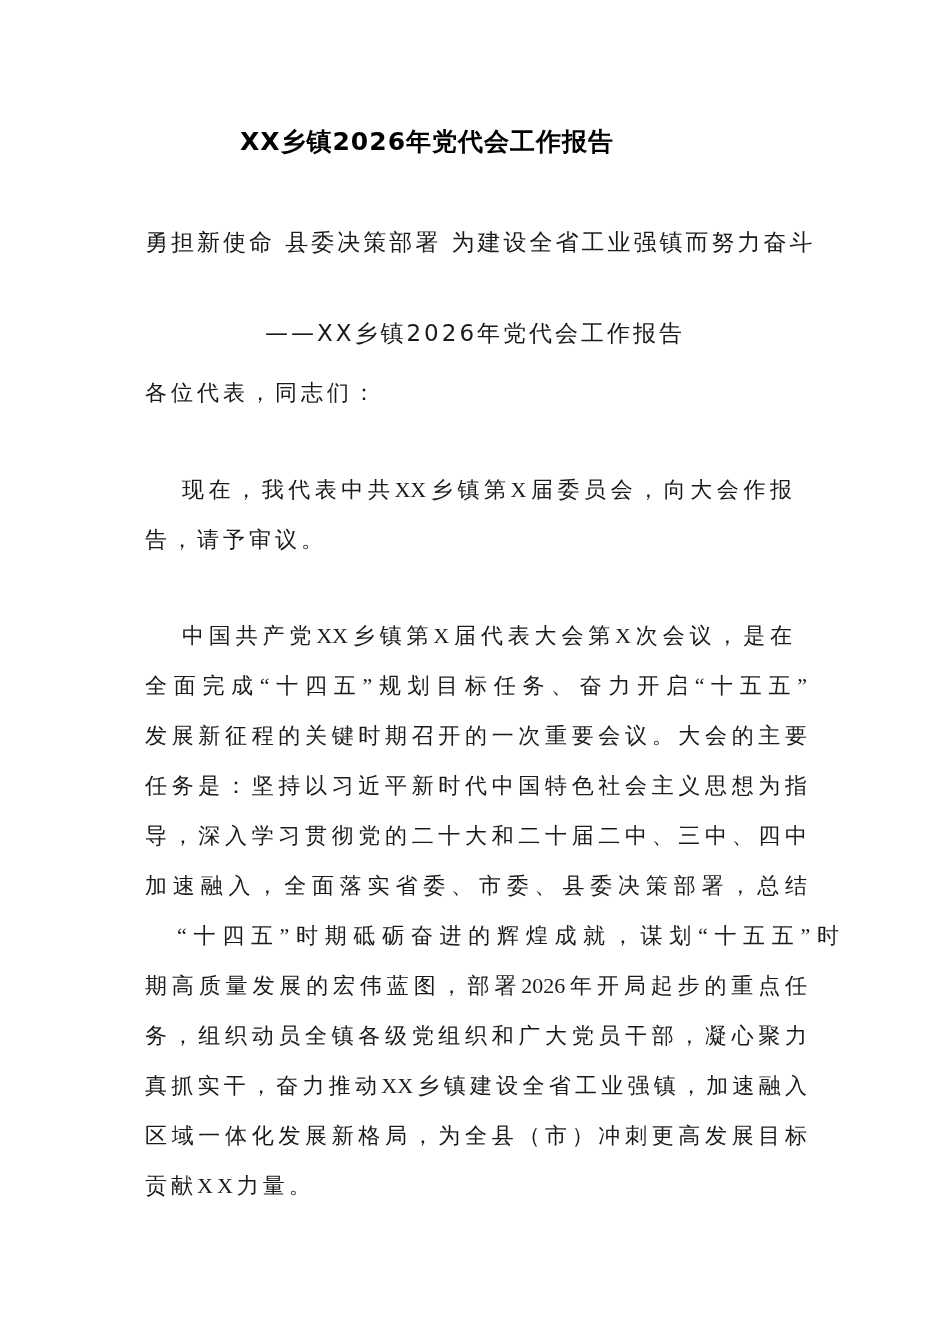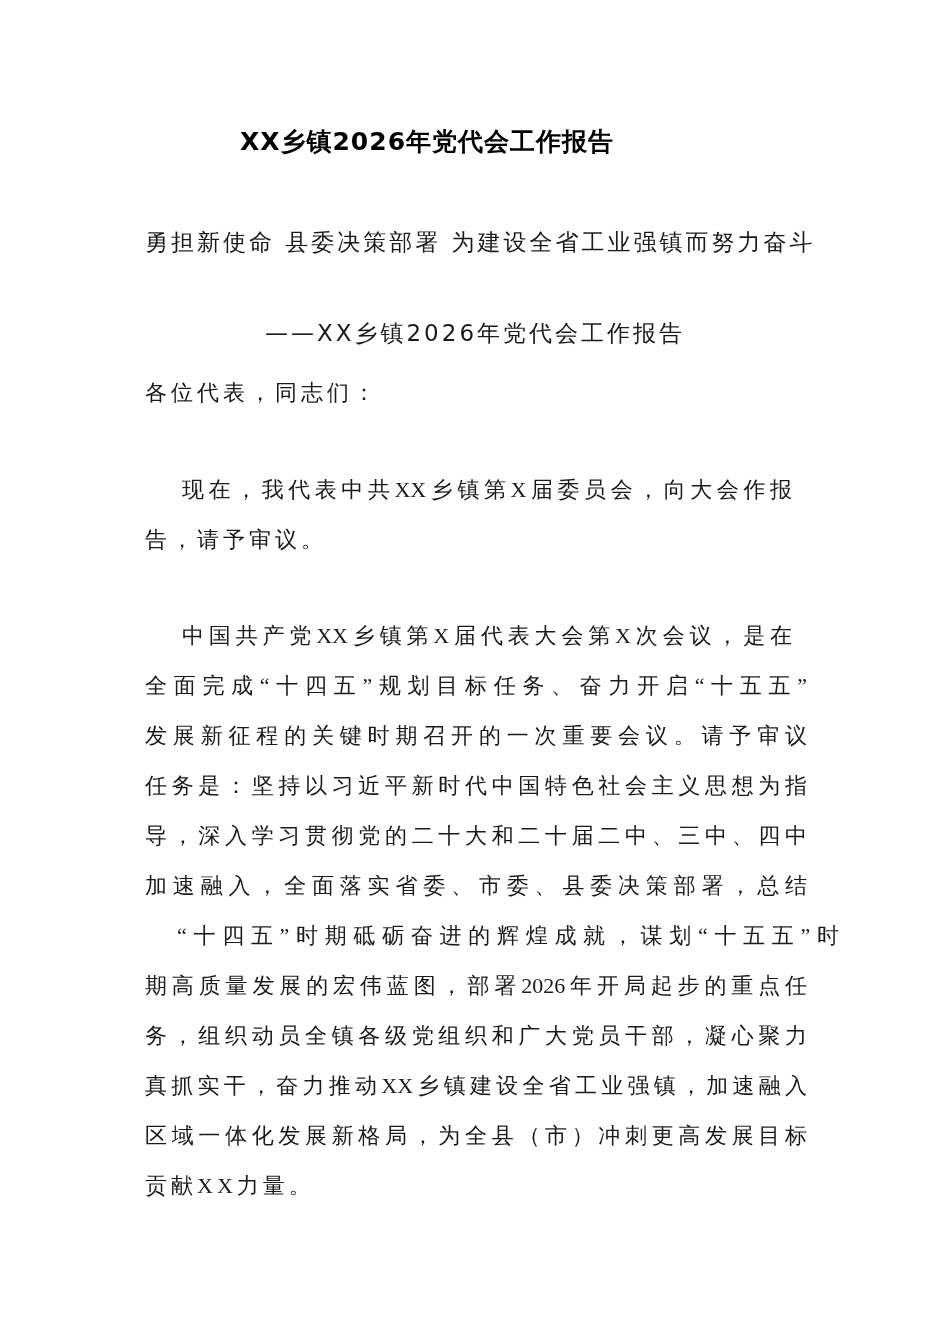--- a/index.html
+++ b/index.html
@@ -76,21 +76,21 @@
   <div class="subtitle" style="top:226px;">勇担新使命 县委决策部署 为建设全省工业强镇而努力奋斗</div>
   <div class="subtitle" style="top:274px;margin-top:43px;">——XX乡镇2026年党代会工作报告</div>
 
   <div class="line last" style="top:377px;">各位代表，同志们：</div>
 
   <div class="line indent" style="top:474px;">现在，我代表中共XX乡镇第X届委员会，向大会作报</div>
   <div class="line last" style="top:524px;">告，请予审议。</div>
 
   <div class="line indent" style="top:620px;">中国共产党XX乡镇第X届代表大会第X次会议，是在</div>
   <div class="line" style="top:670px;">全面完成“十四五”规划目标任务、奋力开启“十五五”</div>
-  <div class="line" style="top:720px;">发展新征程的关键时期召开的一次重要会议。请予审议</div>
+  <div class="line" style="top:720px;">发展新征程的关键时期召开的一次重要会议。大会的主要</div>
   <div class="line" style="top:820px;">导，深入学习贯彻党的二十大和二十届二中、三中、四中</div>
   <div class="line" style="top:770px;">任务是：坚持以习近平新时代中国特色社会主义思想为指</div>
   <div class="line" style="top:870px;">加速融入，全面落实省委、市委、县委决策部署，总结</div>
   <div class="line" style="top:920px;margin-left:32px;">“十四五”时期砥砺奋进的辉煌成就，谋划“十五五”时</div>
   <div class="line" style="top:970px;">期高质量发展的宏伟蓝图，部署2026年开局起步的重点任</div>
   <div class="line" style="top:1020px;">务，组织动员全镇各级党组织和广大党员干部，凝心聚力</div>
   <div class="line" style="top:1070px;">真抓实干，奋力推动XX乡镇建设全省工业强镇，加速融入</div>
   <div class="line" style="top:1120px;">区域一体化发展新格局，为全县（市）冲刺更高发展目标</div>
   <div class="line last" style="top:1170px;">贡献XX力量。</div>
 

